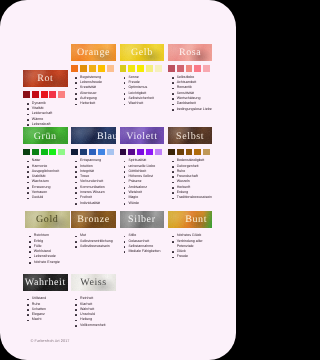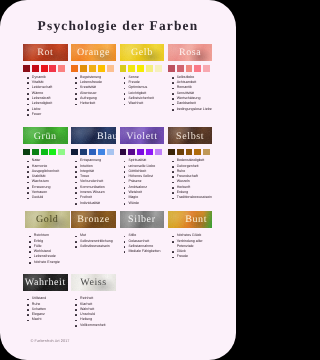--- a/index.html
+++ b/index.html
@@ -37,24 +37,23 @@
     <feColorMatrix in="n" type="saturate" values="0" result="ng"></feColorMatrix>
     <feComponentTransfer in="ng" result="na">
       <feFuncA type="linear" slope="0.42" intercept="0"></feFuncA>
     </feComponentTransfer>
     <feComposite in="na" in2="SourceGraphic" operator="in"></feComposite>
   </filter>
  </defs>
 </svg>
 
 <div id="card">
-  <div id="title">Psychologie der Farben</div>
   <div id="rows">
       <div class="row" style="top: 43.5px;">
-        <div class="col" style="left: 0px;">
+        <div class="col" style="left: 0px; margin-top: 26px;">
           <div class="hdr">
             <div class="tex" style="background-image: radial-gradient(60% 120% at 18% 30%, rgba(255, 255, 255, 0.2), rgba(255, 255, 255, 0) 60%), radial-gradient(40% 90% at 72% 75%, rgba(0, 0, 0, 0.22), rgba(0, 0, 0, 0) 65%), radial-gradient(30% 70% at 45% 15%, rgba(255, 255, 255, 0.12), rgba(255, 255, 255, 0) 70%), linear-gradient(103deg, rgb(143, 30, 12) 0%, rgb(195, 58, 20) 25%, rgb(176, 46, 15) 50%, rgb(203, 68, 32) 75%, rgb(162, 42, 16) 100%);"></div>
             <div class="grain"></div>
             <div class="nm" style="color: rgb(247, 227, 216);">Rot</div>
           </div>
           <div class="sw">
             <i style="background: rgb(139, 15, 24);"></i>
             <i style="background: rgb(196, 10, 22);"></i>
             <i style="background: rgb(232, 20, 28);"></i>
             <i style="background: rgb(242, 52, 72);"></i>

